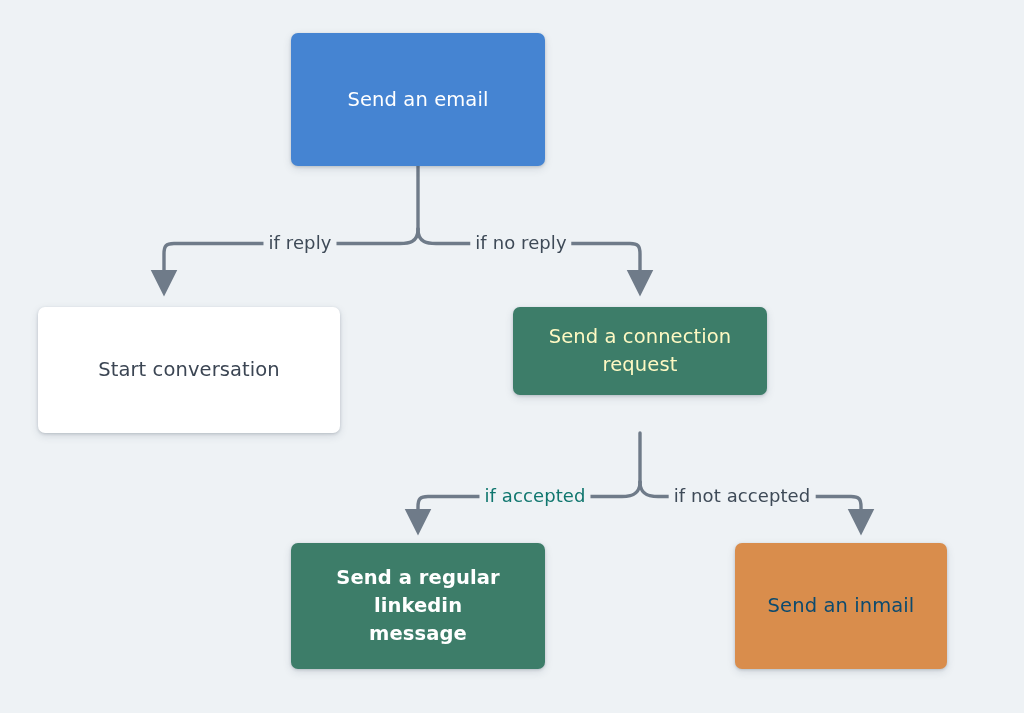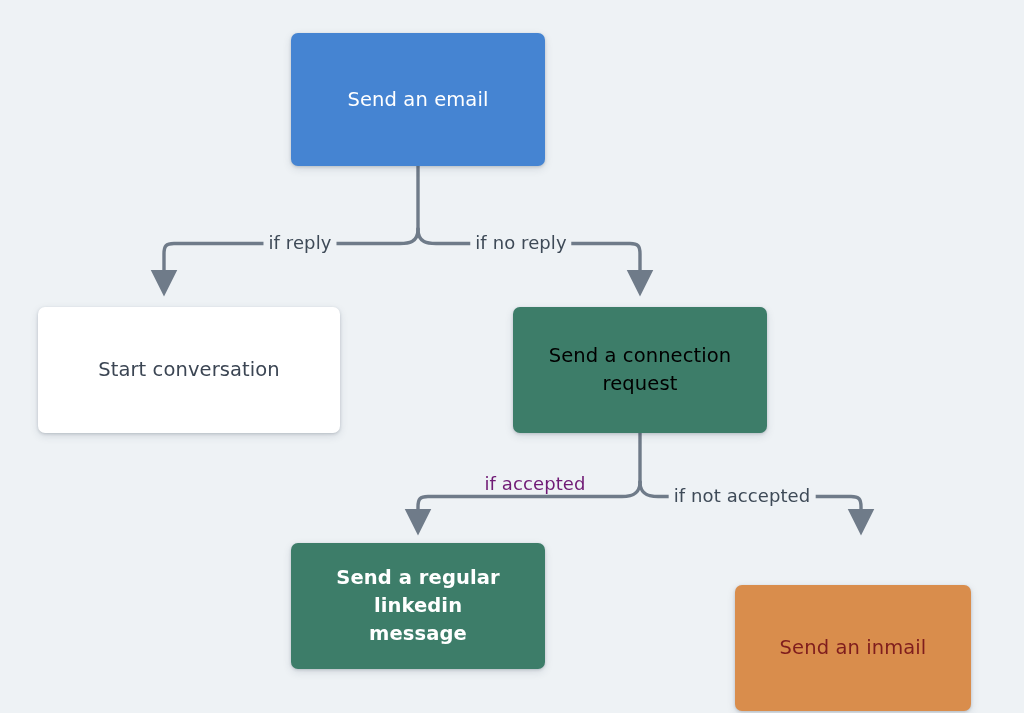--- a/index.html
+++ b/index.html
@@ -89,30 +89,30 @@
              L851,496.5 C859,496.5 861,499 861,507
              L861,522" fill="none" stroke="#6f7b89" stroke-width="3.4" stroke-linecap="round" marker-end="url(#arrowhead)"></path>
   </svg>
 
   <div class="node" style="left: 291px; top: 33px; width: 254px; height: 133px; background: rgb(69, 132, 210); color: rgb(255, 255, 255);">
     <span class="node-text">Send an email</span>
   </div>
   <div class="node" style="left: 38px; top: 307px; width: 302px; height: 126px; background: rgb(255, 255, 255); color: rgb(59, 69, 83);">
     <span class="node-text">Start conversation</span>
   </div>
-  <div class="node" style="left: 513px; top: 307px; width: 254px; height: 126px; background: rgb(61, 125, 105); color: #000000;">
+  <div class="node" style="left: 513px; top: 307px; width: 254px; height: 88px; background: rgb(61, 125, 105); color: #fef9c3;">
     <span class="node-text">Send a connection
 request</span>
   </div>
   <div class="node" style="left: 291px; top: 543px; width: 254px; height: 126px; background: rgb(61, 125, 105); color: rgb(255, 255, 255); font-weight: bold;">
     <span class="node-text">Send a regular
 linkedin message</span>
   </div>
-  <div class="node" style="left: 735px; top: 543px; width: 236px; height: 126px; background: rgb(217, 141, 76); color: #7f1d1d; margin-top: 42px;">
+  <div class="node" style="left: 735px; top: 543px; width: 212px; height: 126px; background: rgb(217, 141, 76); color: #0c4a6e;">
     <span class="node-text">Send an inmail</span>
   </div>
 
   <div class="edge-label" style="left: 300px; top: 243px; color: rgb(62, 74, 87); background: rgb(238, 242, 245);">if reply</div>
   <div class="edge-label" style="left: 521px; top: 243px; color: rgb(62, 74, 87); background: rgb(238, 242, 245);">if no reply</div>
-  <div class="edge-label" style="left: 535px; top: 484px; color: #701a75; background: rgb(238, 242, 245);">if accepted</div>
+  <div class="edge-label" style="left: 535px; top: 496px; color: #0f766e; background: rgb(238, 242, 245);">if accepted</div>
   <div class="edge-label" style="left: 742px; top: 496px; color: rgb(62, 74, 87); background: rgb(238, 242, 245);">if not accepted</div>
 
 </div>
 
 </body></html>

